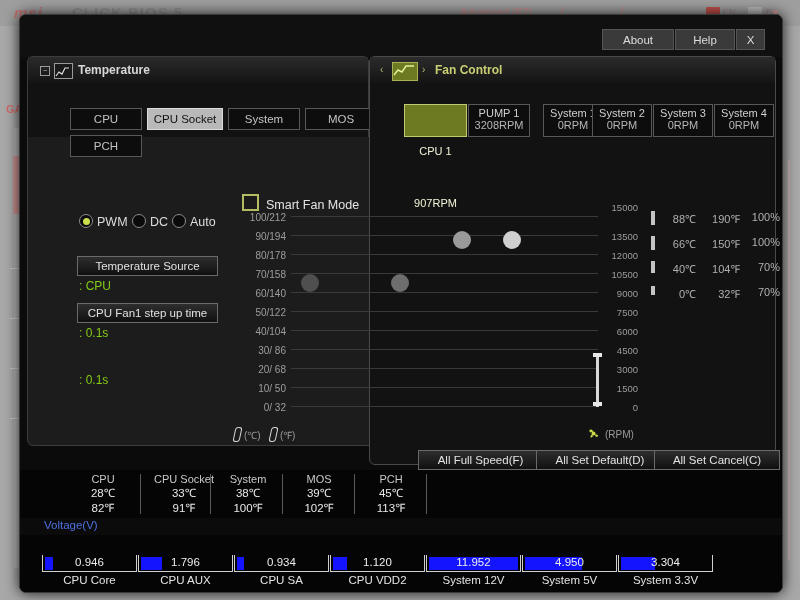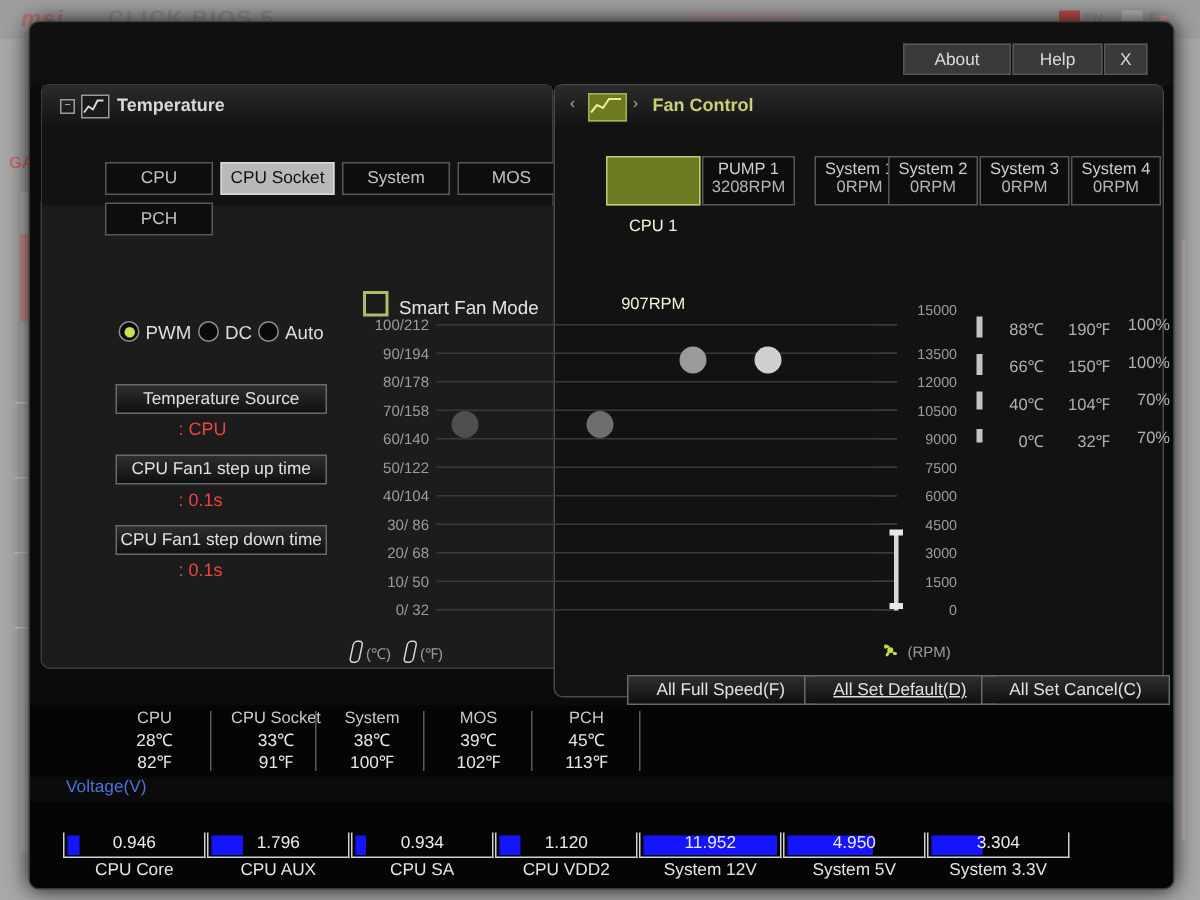--- a/index.html
+++ b/index.html
@@ -302,22 +302,21 @@
     font-size: 11.5px;
     line-height: 19px;
     text-align: center;
     cursor: pointer;
     box-sizing: border-box;
   }
   .optval {
     position: absolute;
     left: 59px;
     font-size: 12px;
-    color: #ef4444;
-    margin-left: 40px;
+    color: #84cc16;
   }
 
   
   #smartfan-row {
     position: absolute;
     left: 222px; top: 179px;
     font-size: 12.5px;
     color: #e4e4e4;
     cursor: pointer;
   }
@@ -599,21 +598,20 @@
     <span class="radio-dot"></span><span>DC</span>
   </div>
   <div class="radio-wrap" style="left:152px; top:199px;">
     <span class="radio-dot"></span><span>Auto</span>
   </div>
 
   <div class="optbtn" style="top:241px;">Temperature Source</div>
   <div class="optval" style="top:264px;">: CPU</div>
   <div class="optbtn" style="top:288px;">CPU Fan1 step up time</div>
   <div class="optval" style="top:311px;">: 0.1s</div>
-  <div class="optbtn" style="top:335px;">CPU Fan1 step down time</div>
   <div class="optval" style="top:358px;">: 0.1s</div>
 
   <div id="smartfan-row">
     <span id="smartfan-box"></span><span>Smart Fan Mode</span>
   </div>
 
   <div id="chart">
     <div class="gridline" style="top:0px"></div>
     <div class="gridline" style="top:19px"></div>
     <div class="gridline" style="top:38px"></div>
@@ -701,21 +699,21 @@
   <div class="lv-c" style="top:246px">40℃</div>
   <div class="lv-f" style="top:246px">104℉</div>
   <div class="lv-p" style="top:246px">70%</div>
 
   <div class="lv-bar" style="top:271px;height:9px;"></div>
   <div class="lv-c" style="top:271px">0℃</div>
   <div class="lv-f" style="top:271px">32℉</div>
   <div class="lv-p" style="top:271px">70%</div>
 
   <div class="actbtn" style="left:398px;width:125px;">All Full Speed(F)</div>
-  <div class="actbtn" style="left:516px;width:128px;text-decoration:underline;">All Set Default(D)</div>
+  <div class="actbtn" style="left:516px;width:128px;">All Set Default(D)</div>
   <div class="actbtn" style="left:634px;width:126px;">All Set Cancel(C)</div>
 
   <div id="sensorbar">
     <div class="sensor-cell" style="left:48px">
       <span class="s-name">CPU</span>
       <span class="s-c">28℃</span>
       <span class="s-f">82℉</span>
     </div>
     <div class="sensor-div" style="left:120px"></div>
     <div class="sensor-cell" style="left:122px;width:84px">

